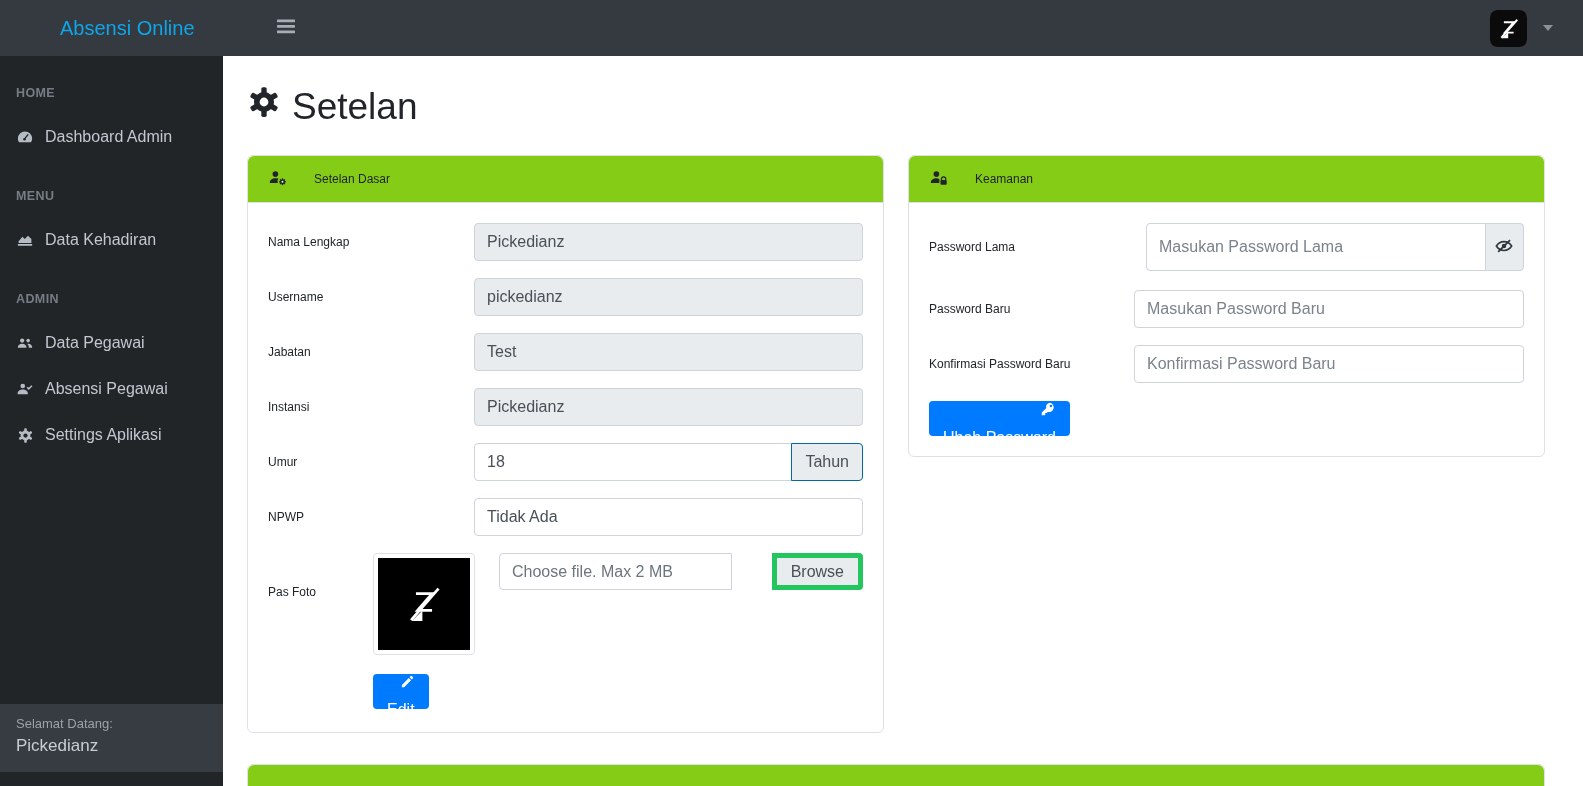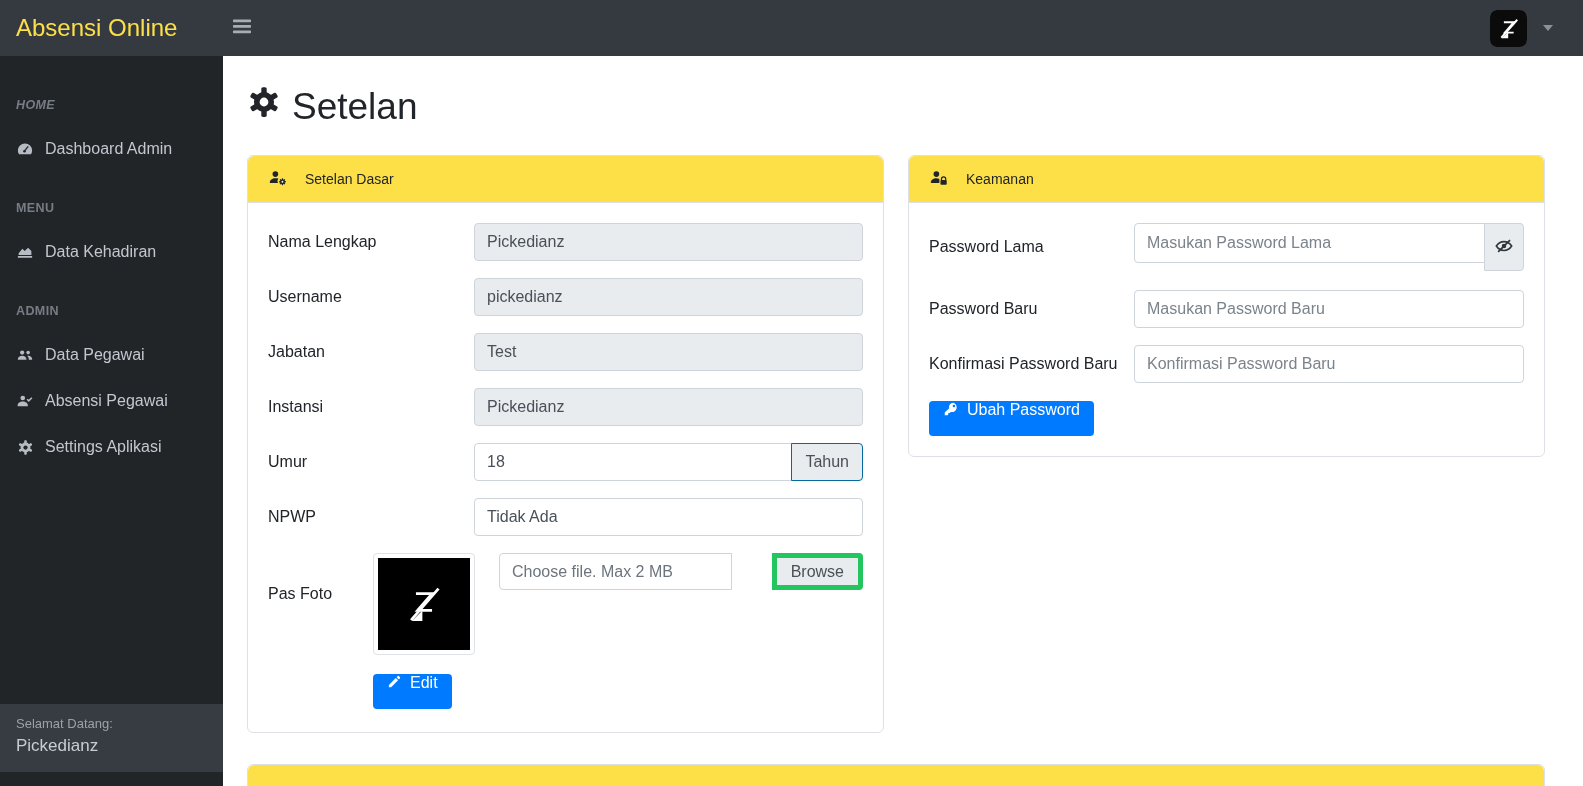--- a/index.html
+++ b/index.html
@@ -2,72 +2,72 @@
 <html><head>
 <meta charset="utf-8">
 <style>
   * { box-sizing: border-box; }
   html,body { margin:0; padding:0; background:#fff; }
   body { font-family:"Liberation Sans", sans-serif; }
   .app { width:1583px; height:786px; overflow:hidden; position:relative; display:flex; flex-direction:column; background:#fff; }
 
   
   .topbar { flex:0 0 56px; height:56px; background:#343a40; display:flex; align-items:center; }
-  .brand { width:223px; flex:0 0 223px; padding-left:16px; color:#fde047; font-size:24px; }
+  .brand { width:223px; flex:0 0 223px; padding-left:16px; color:#0ea5e9; font-size:20px;margin-left:44px; }
   .hamburger-btn { background:none; border:none; padding:8px; margin-left:2px; cursor:pointer; display:flex; }
   .nav-right { margin-left:auto; display:flex; align-items:center; padding-right:30px; gap:16px; }
   .avatar { width:37px; height:37px; border-radius:7px; overflow:hidden; display:block; }
   .caret-down { width:0; height:0; border-left:5px solid transparent; border-right:5px solid transparent; border-top:6px solid #8b9197; display:inline-block; cursor:pointer; }
 
   
   .layout { flex:1; display:flex; min-height:0; }
   .sidebar { flex:0 0 223px; width:223px; background:#222528; position:relative; }
   .nav-header { color:#767d85; font-size:12.5px; font-weight:bold; letter-spacing:.4px; padding:0 16px; margin-top:43px; }
-  .nav-header.first { margin-top:42px;font-style:italic; }
+  .nav-header.first { margin-top:30px; }
   .nav-item { display:flex; align-items:center; gap:11px; color:#c2c7d0; font-size:16px; padding:0 16px; margin-top:28px; cursor:pointer; }
   .nav-item .ico { width:18px; height:18px; flex:0 0 18px; display:flex; align-items:center; justify-content:center; }
   .sidebar-footer { position:absolute; left:0; right:0; bottom:14px; background:#363c42; padding:12px 16px 16px; }
   .footer-greeting { color:#9ba1a8; font-size:13px; }
   .footer-name { color:#c9cdd1; font-size:17px; margin-top:5px; }
 
   
   .content { flex:1; background:#fff; padding:29px 38px 16px 24px; overflow:hidden; }
   .page-title { display:flex; align-items:center; gap:11px; font-size:37px; font-weight:500; color:#212529; margin:0 0 27px 0; }
 
   .cards-row { display:flex; gap:24px; align-items:flex-start; }
   .card { flex:1; min-width:0; background:#fff; border:1px solid #dde1e5; border-radius:6px; }
-  .card-header { background:#fde047; border-bottom:1px solid #dde1e5; border-radius:6px 6px 0 0; padding:13px 20px; display:flex; align-items:center; gap:18px; font-size:14px; color:#212529; }
+  .card-header { background:#84cc16; border-bottom:1px solid #dde1e5; border-radius:6px 6px 0 0; padding:13px 20px; display:flex; align-items:center; gap:27px; font-size:12px; color:#212529; }
   .card-body { padding:20px; }
 
   .form-row { display:flex; align-items:center; margin-bottom:17px; }
-  .f-label { flex:0 0 206px; font-size:16px; color:#212529; }
+  .f-label { flex:0 0 206px; font-size:12px; color:#212529; }
   .sec .f-label { flex:0 0 205px; }
   .f-ctl { flex:1; display:flex; }
   .form-control { width:100%; height:38px; border:1px solid #ced4da; border-radius:4px; background:#fff; color:#495057; font-size:16px; padding:0 12px; font-family:inherit; }
   .form-control:disabled { background:#e9ecef; }
   .form-control::placeholder { color:#7b838b; opacity:1; }
   .input-group { display:flex; flex:1; }
   .input-group .form-control { border-radius:4px 0 0 4px; }
   .ig-append { margin-left:-1px; border:1px solid #0369a1; border-radius:0 4px 4px 0; background:#e9ecef; color:#495057; font-size:16px; display:flex; align-items:center; padding:0 13px; }
 
   
   .photo-row { align-items:flex-start; margin-bottom:3px; }
   .photo-row .f-label { flex:0 0 105px; padding-top:2px;margin-top:30px; }
   .photo-col { flex:0 0 102px; margin-right:24px; }
   .thumb { width:102px; height:102px; border:1px solid #dee2e6; border-radius:4px; padding:4px; background:#fff; }
   .thumb-img { width:100%; height:100%; background:#000; display:flex; align-items:center; justify-content:center; }
-  .btn-primary { background:#007bff; color:#fff; border:none; border-radius:4px; height:35px; padding:0 14px; font-size:16px; font-family:inherit; display:inline-flex; align-items:flex-start; gap:8px; cursor:pointer; }
+  .btn-primary { background:#007bff; color:#fff; border:none; border-radius:4px; height:35px; padding:0 14px; font-size:16px; font-family:inherit; display:inline-flex; align-items:flex-end; gap:8px; cursor:pointer;flex-direction:column; }
   .edit-btn { margin-top:19px; }
   .file-group { display:flex; flex:1; height:37px;gap:41px; }
   .file-text { flex:1; border:1px solid #ced4da; border-radius:4px 0 0 4px; background:#fff; color:#6c757d; font-size:16px; display:flex; align-items:center; padding:0 12px; cursor:pointer; }
   .file-browse { margin-left:-1px; border:5px solid #22c55e; border-radius:0 4px 4px 0; background:#e9ecef; color:#495057; font-size:16px; display:flex; align-items:center; padding:0 14px; cursor:pointer; }
 
   
   .pw-group { height:48px; }
-  .pw-group .form-control { height:40px; }
+  .pw-group .form-control { height:48px;margin-left:12px; }
   .eye-btn { width:45px; margin-left:-1px; border:1px solid #ced4da; border-radius:0 4px 4px 0; background:#e9ecef; display:flex; align-items:center; justify-content:center; cursor:pointer; padding:0; }
   .row-gap-lg { margin-bottom:19px; }
   .submit-btn { margin-top:1px; }
 
   .partial-card { margin-top:31px; }
   .partial-card .card-header { padding:13px 20px 40px; }
 </style>
 </head>
 <body>
 

